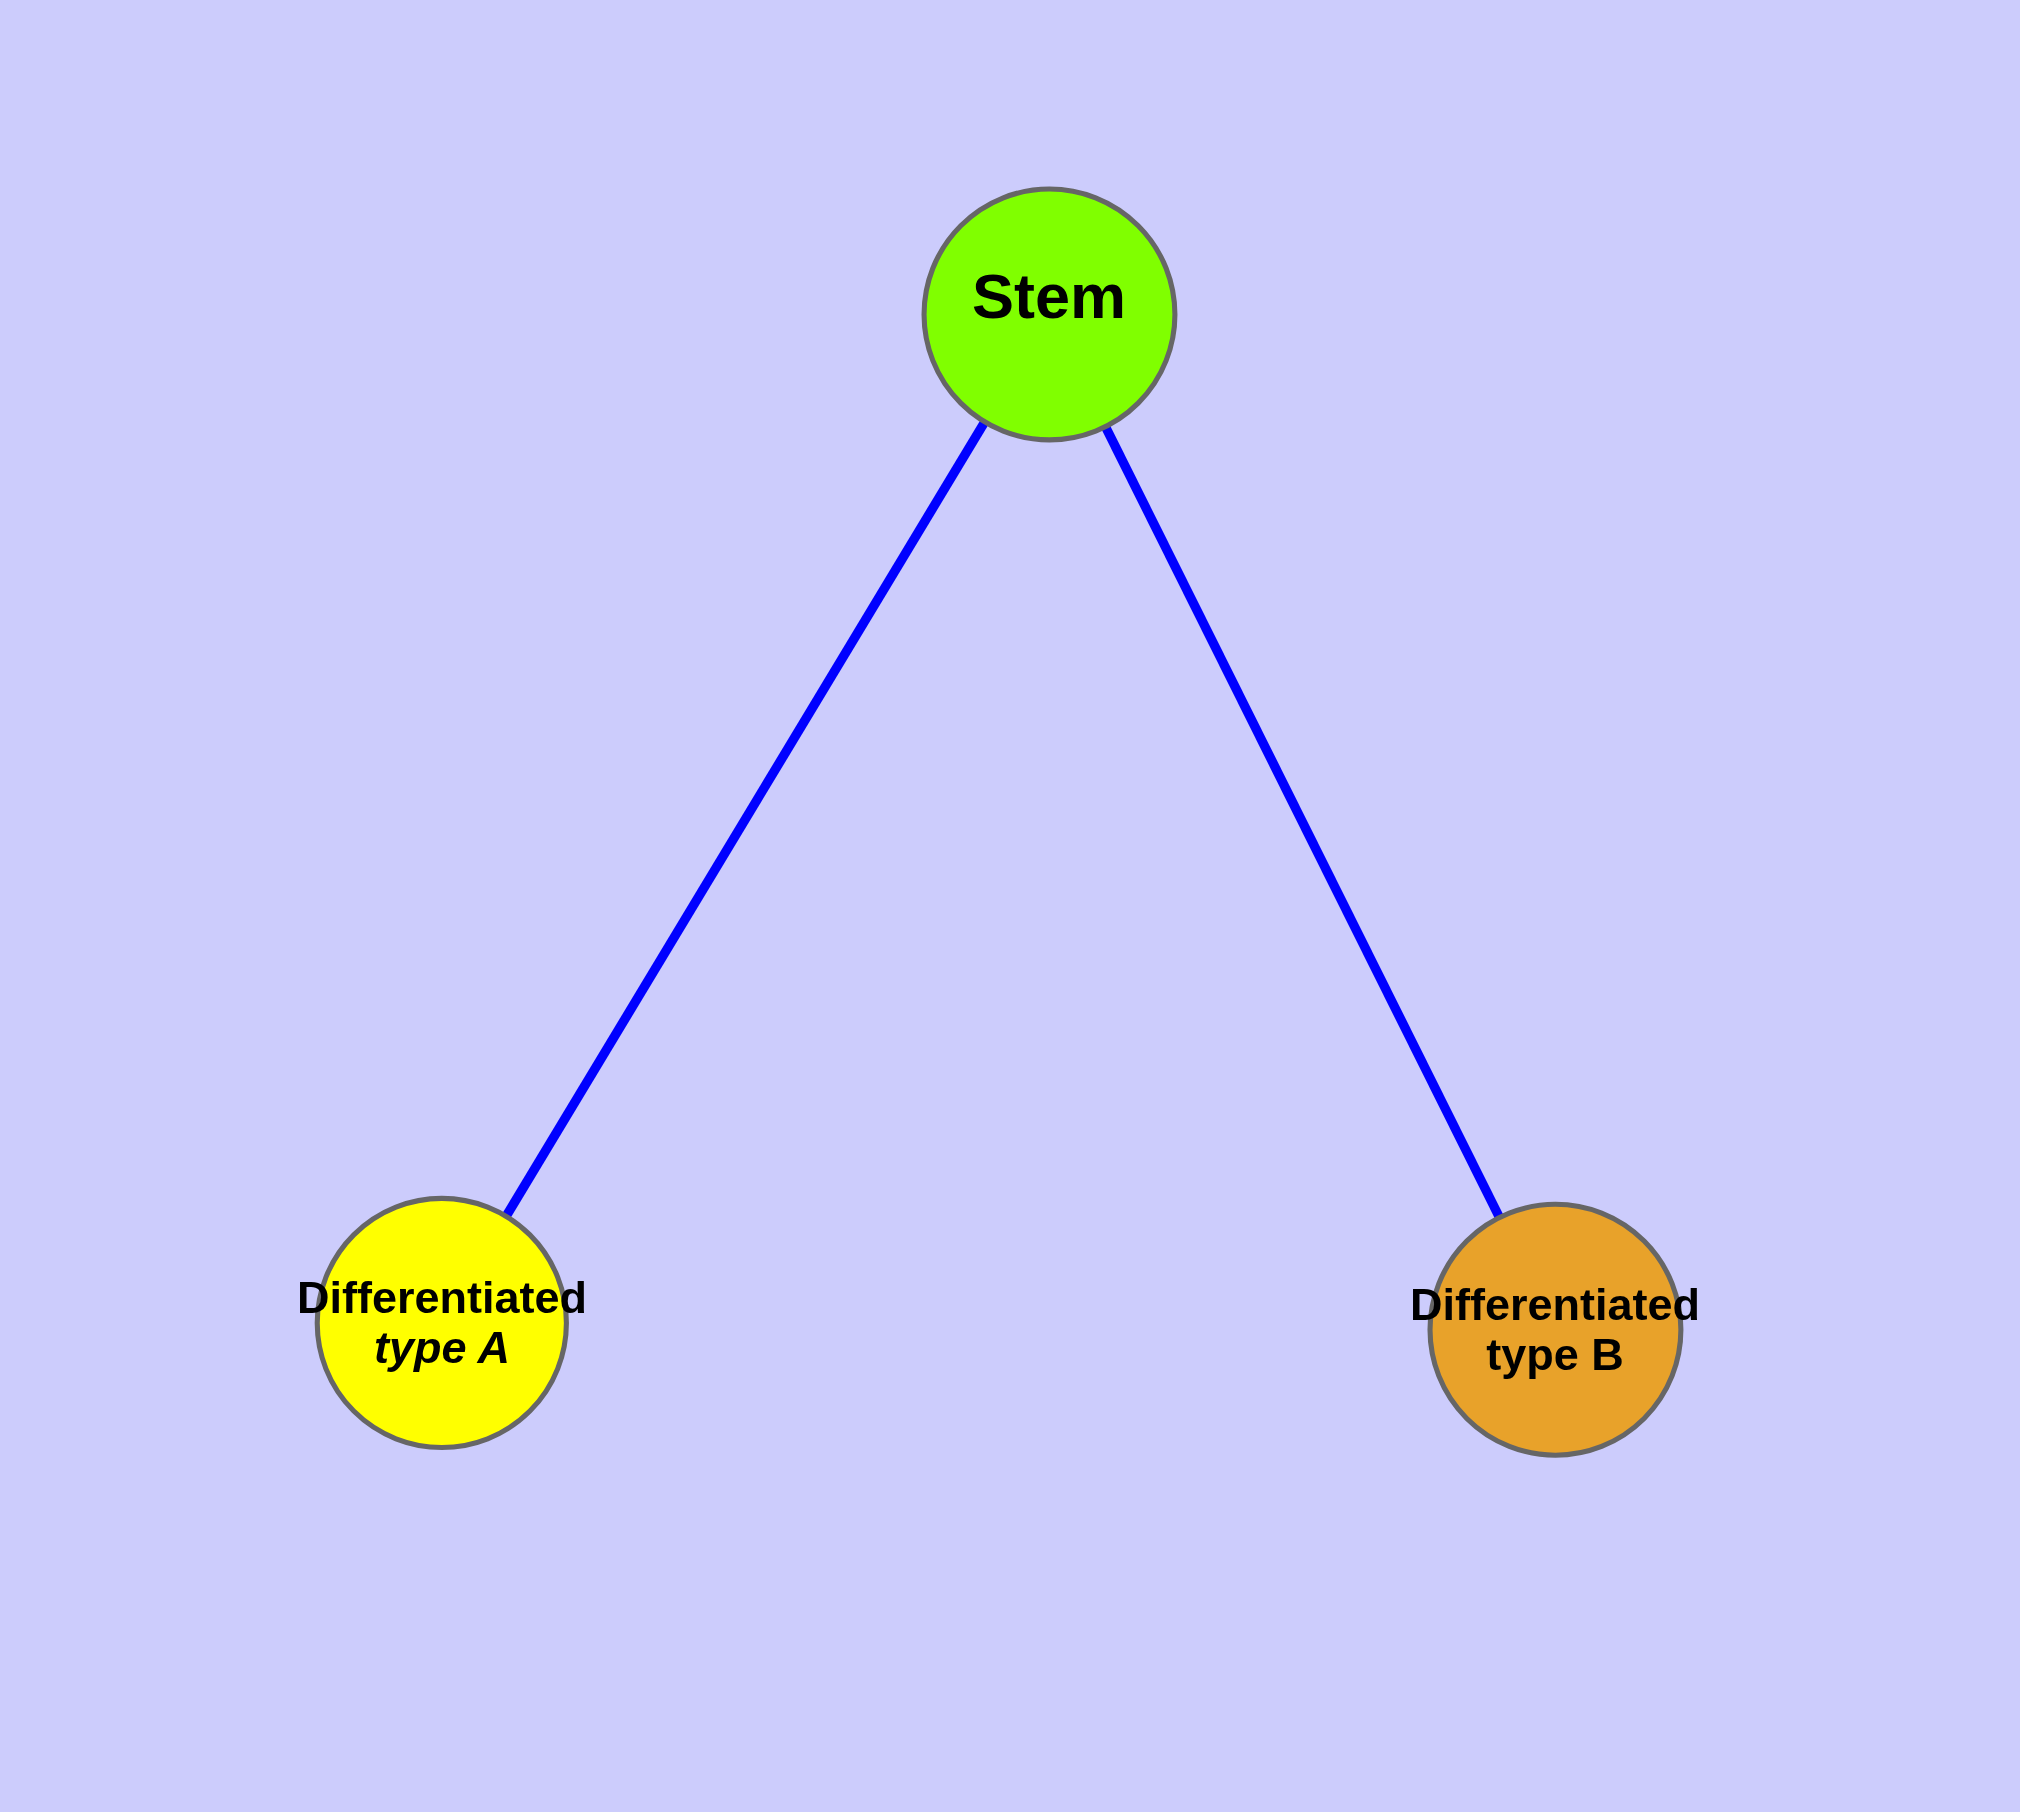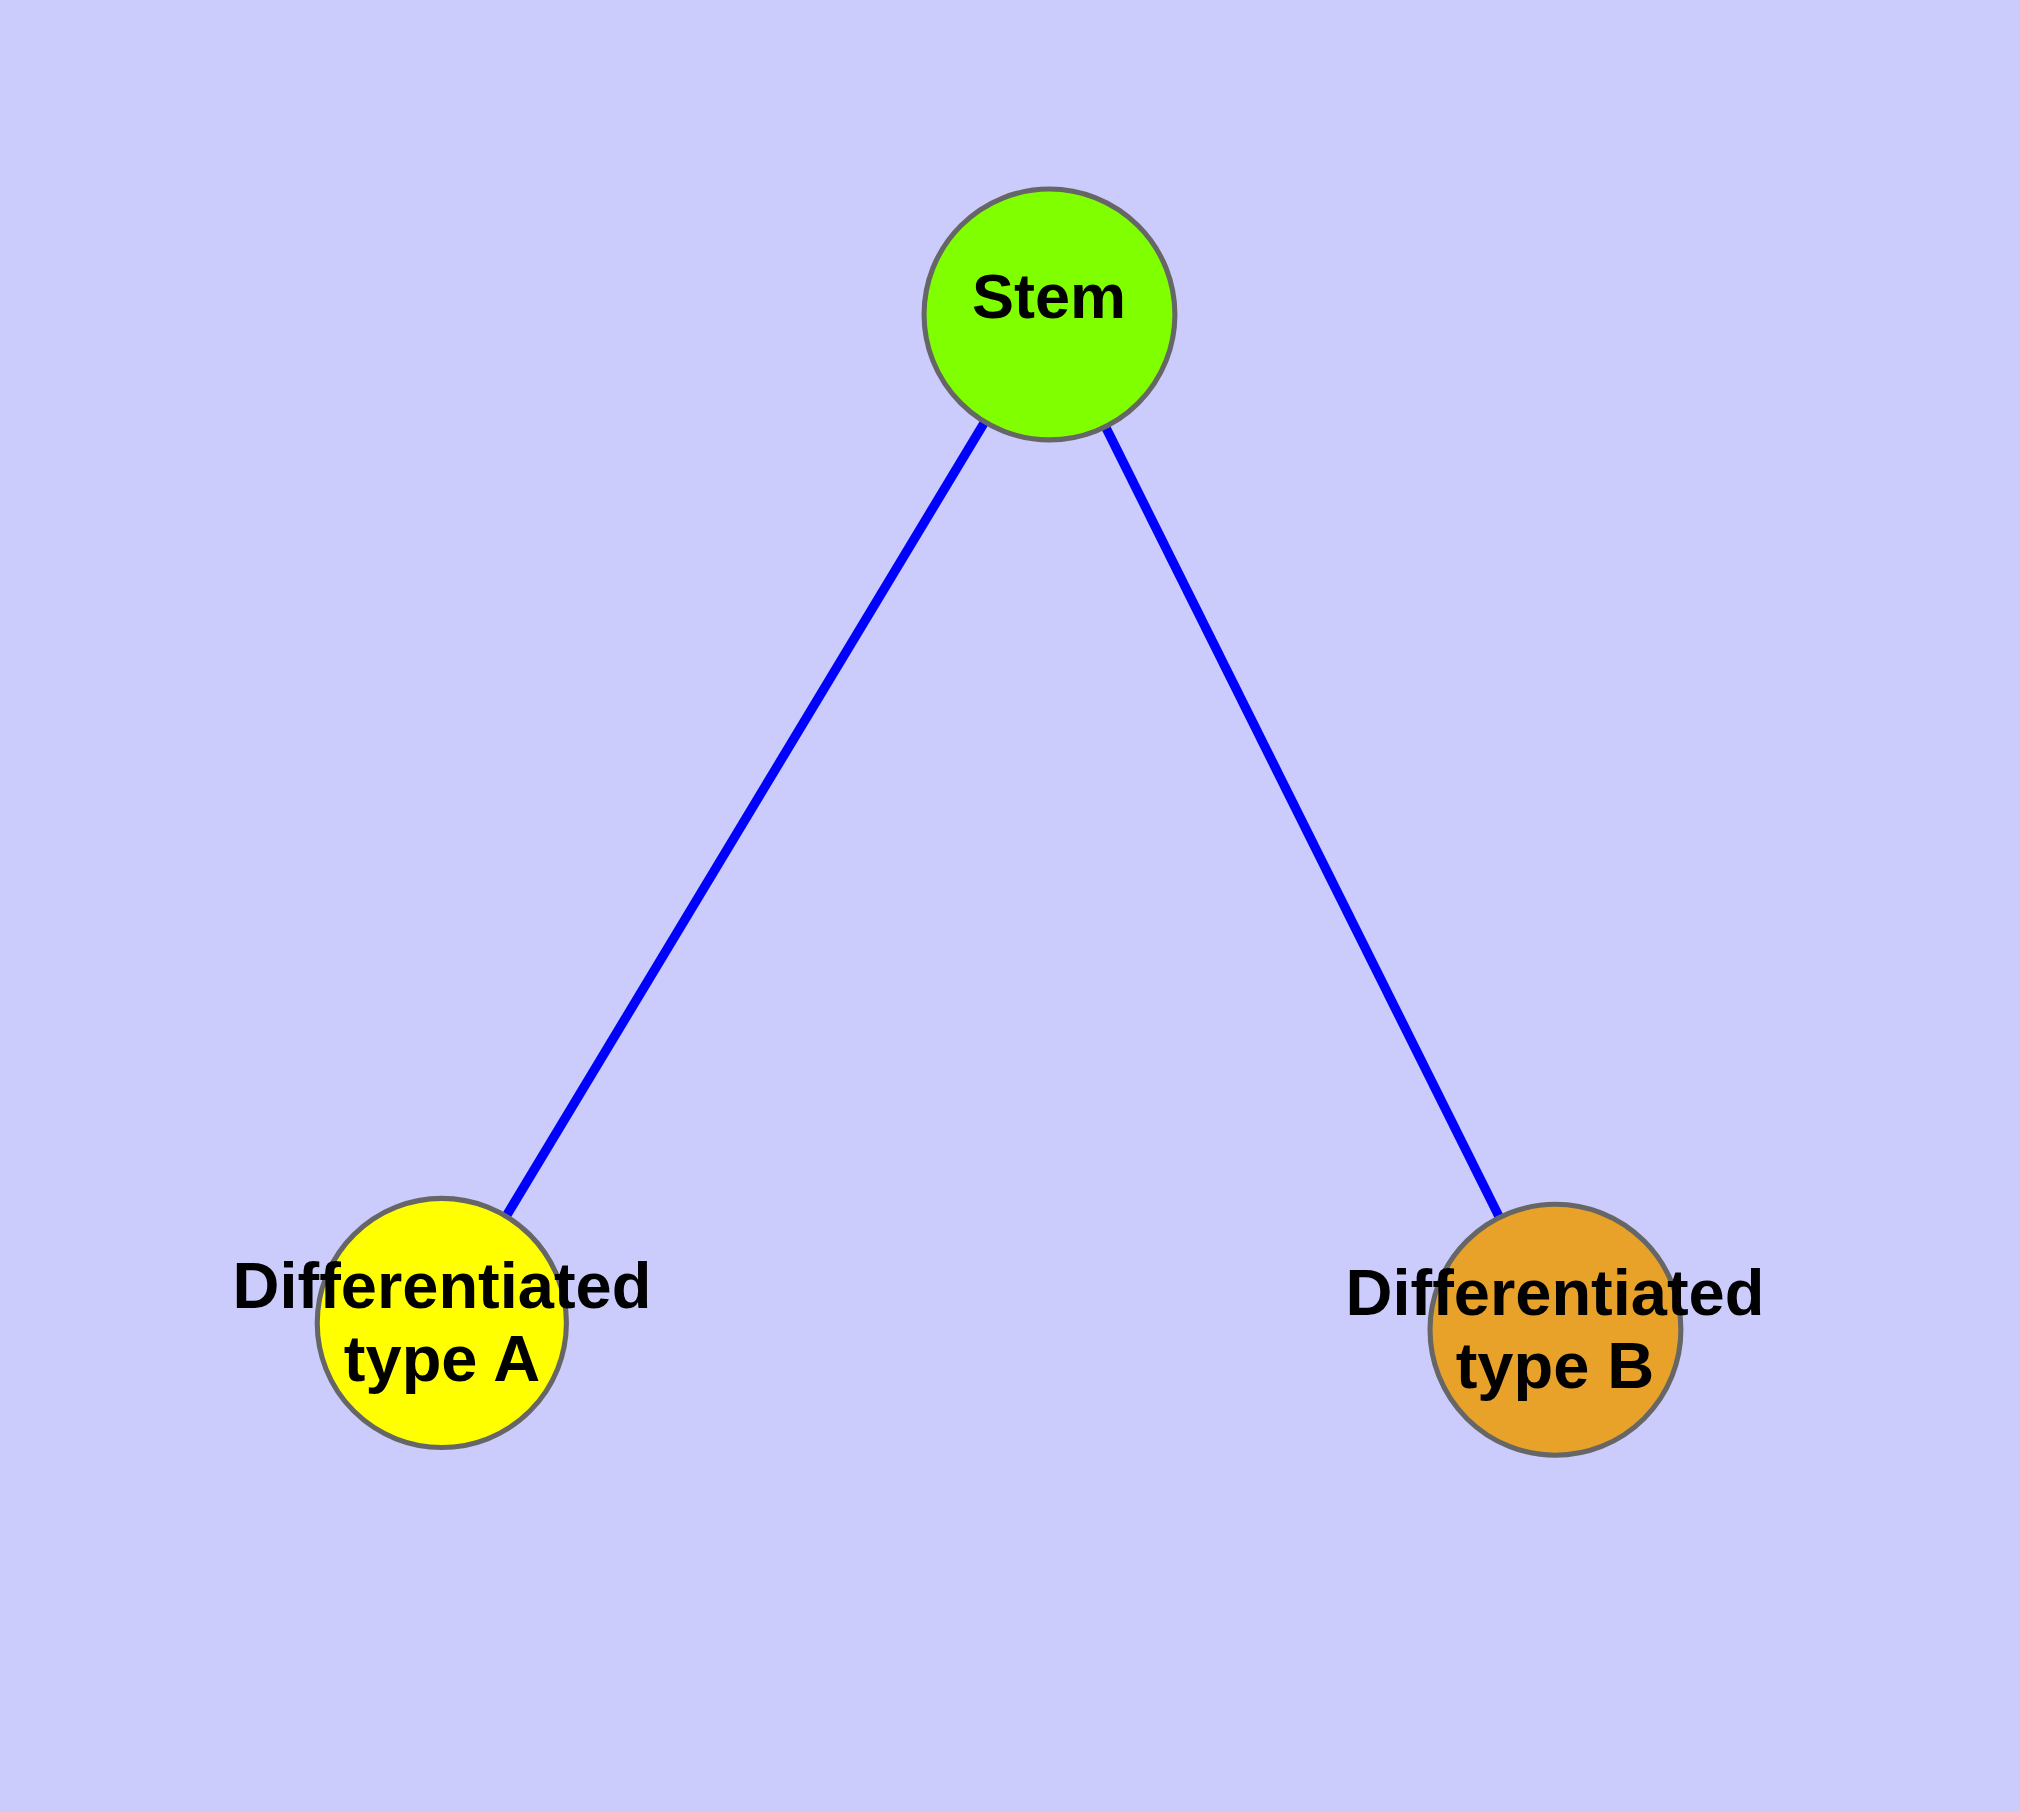--- a/index.html
+++ b/index.html
@@ -34,21 +34,21 @@
     text-align: center;
     white-space: pre;
     line-height: 1.12;
     pointer-events: none;
     transform: translate(-50%, -50%);
   }
   .node-label.single {
     font-size: 63px;
   }
   .node-label.multi {
-    font-size: 65px;
+    font-size: 45px;
   }
 </style>
 </head>
 <body>
 
 <div id="graph-canvas">
 
   <svg id="graph-svg" viewBox="0 0 2384 2138" xmlns="http://www.w3.org/2000/svg">
     <g id="edge-layer">
         <line x1="1161.6197715629232" y1="497.76774315219143" x2="596.8641458125019" y2="1435.088795652891" stroke="#0000ff" stroke-width="11" stroke-linecap="butt"></line>
@@ -56,18 +56,18 @@
       </g>
     <g id="node-layer">
         <circle cx="1238" cy="371" r="148" fill="#80ff00" stroke="#666666" stroke-width="6"></circle>
         <circle cx="521" cy="1561" r="147" fill="#ffff00" stroke="#666666" stroke-width="6"></circle>
         <circle cx="1835" cy="1569" r="148" fill="#e8a22a" stroke="#666666" stroke-width="6"></circle>
       </g>
   </svg>
 
   <div id="label-layer">
       <div class="node-label single" style="left: 1049px; top: 296px; color: rgb(0, 0, 0);"><span style="display: block;">Stem</span></div>
-      <div class="node-label multi" style="left: 442px; top: 1323px; color: rgb(0, 0, 0);"><span style="display: block;">Differentiated</span><span style="display: block;">type A</span></div>
+      <div class="node-label multi" style="left: 442px; top: 1323px; color: rgb(0, 0, 0);"><span style="display: block;">Differentiated</span><span style="display: block; font-style: italic;">type A</span></div>
       <div class="node-label multi" style="left: 1555px; top: 1330px; color: rgb(0, 0, 0);"><span style="display: block;">Differentiated</span><span style="display: block;">type B</span></div>
     </div>
 
 </div>
 
 
 </body></html>

